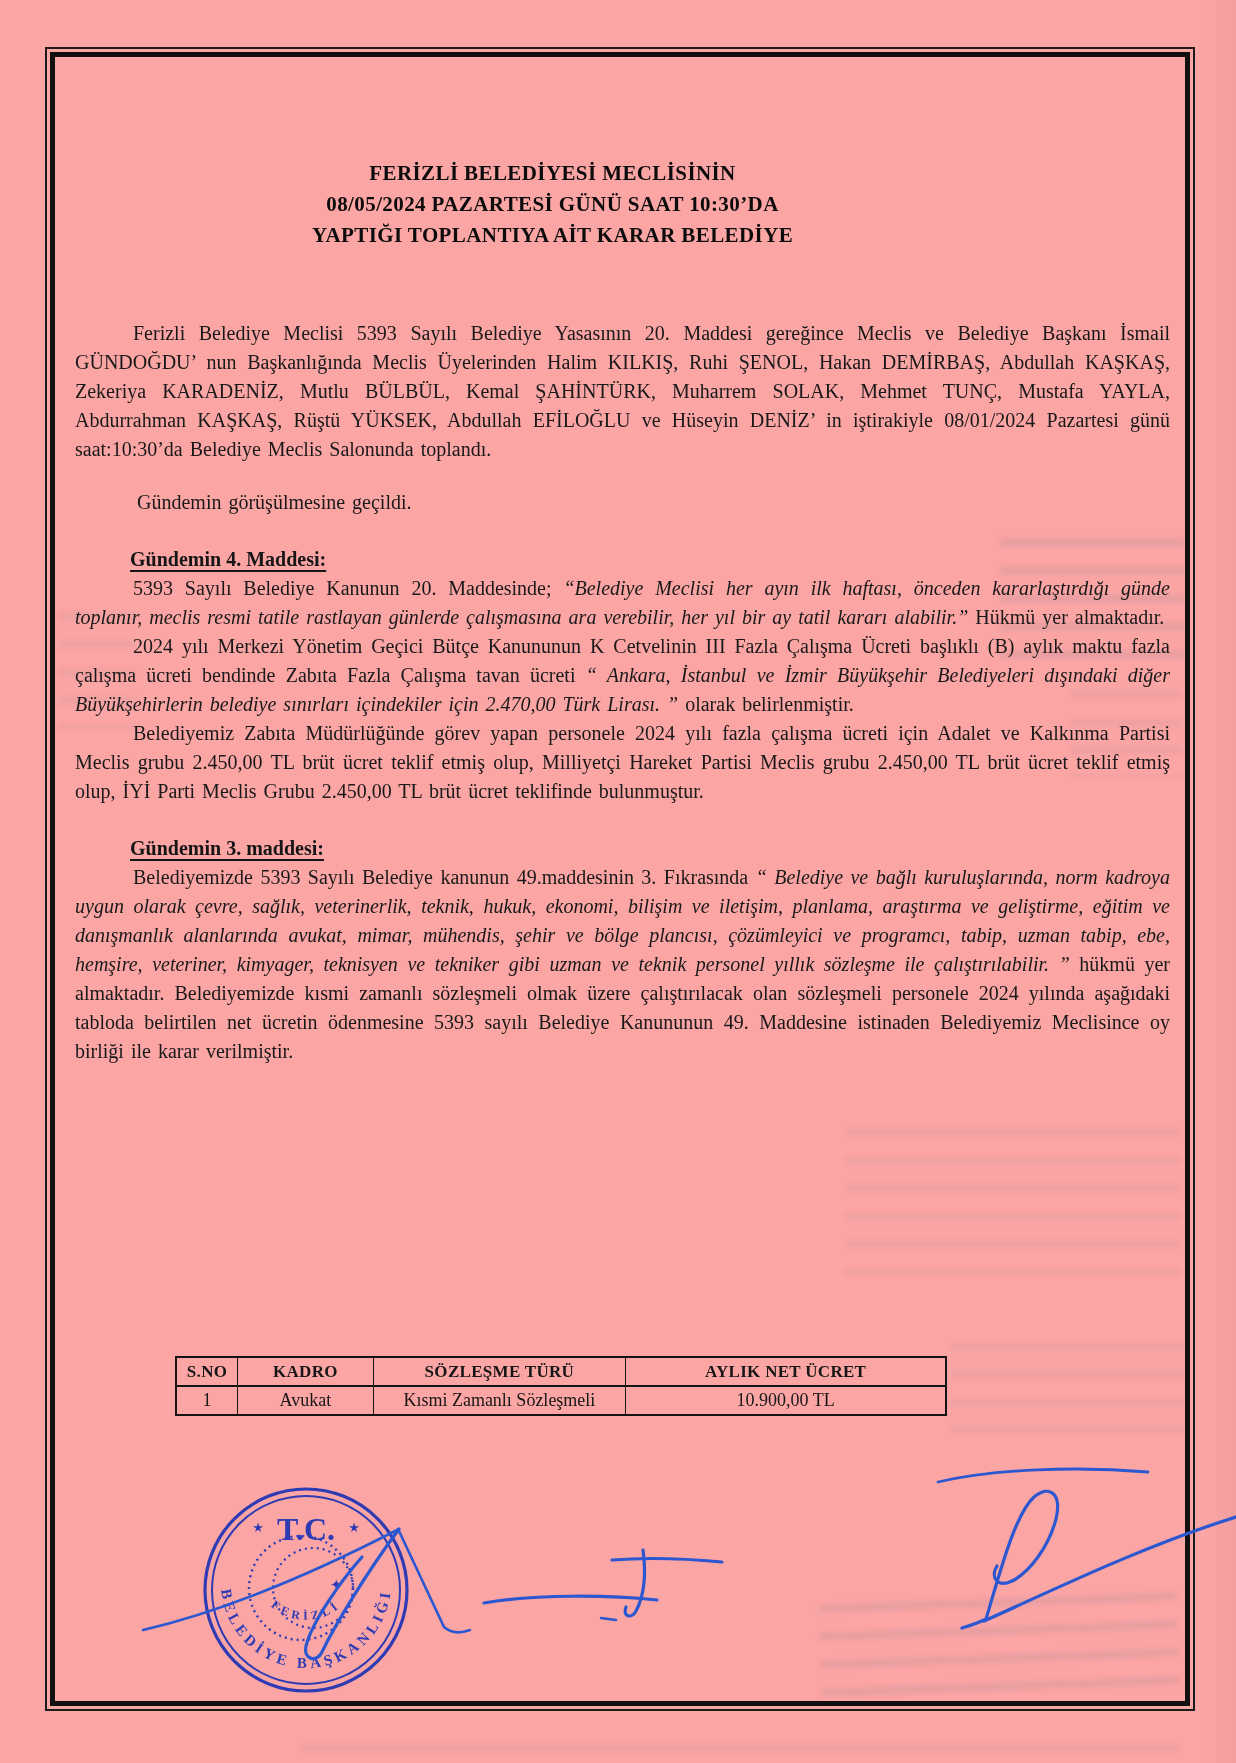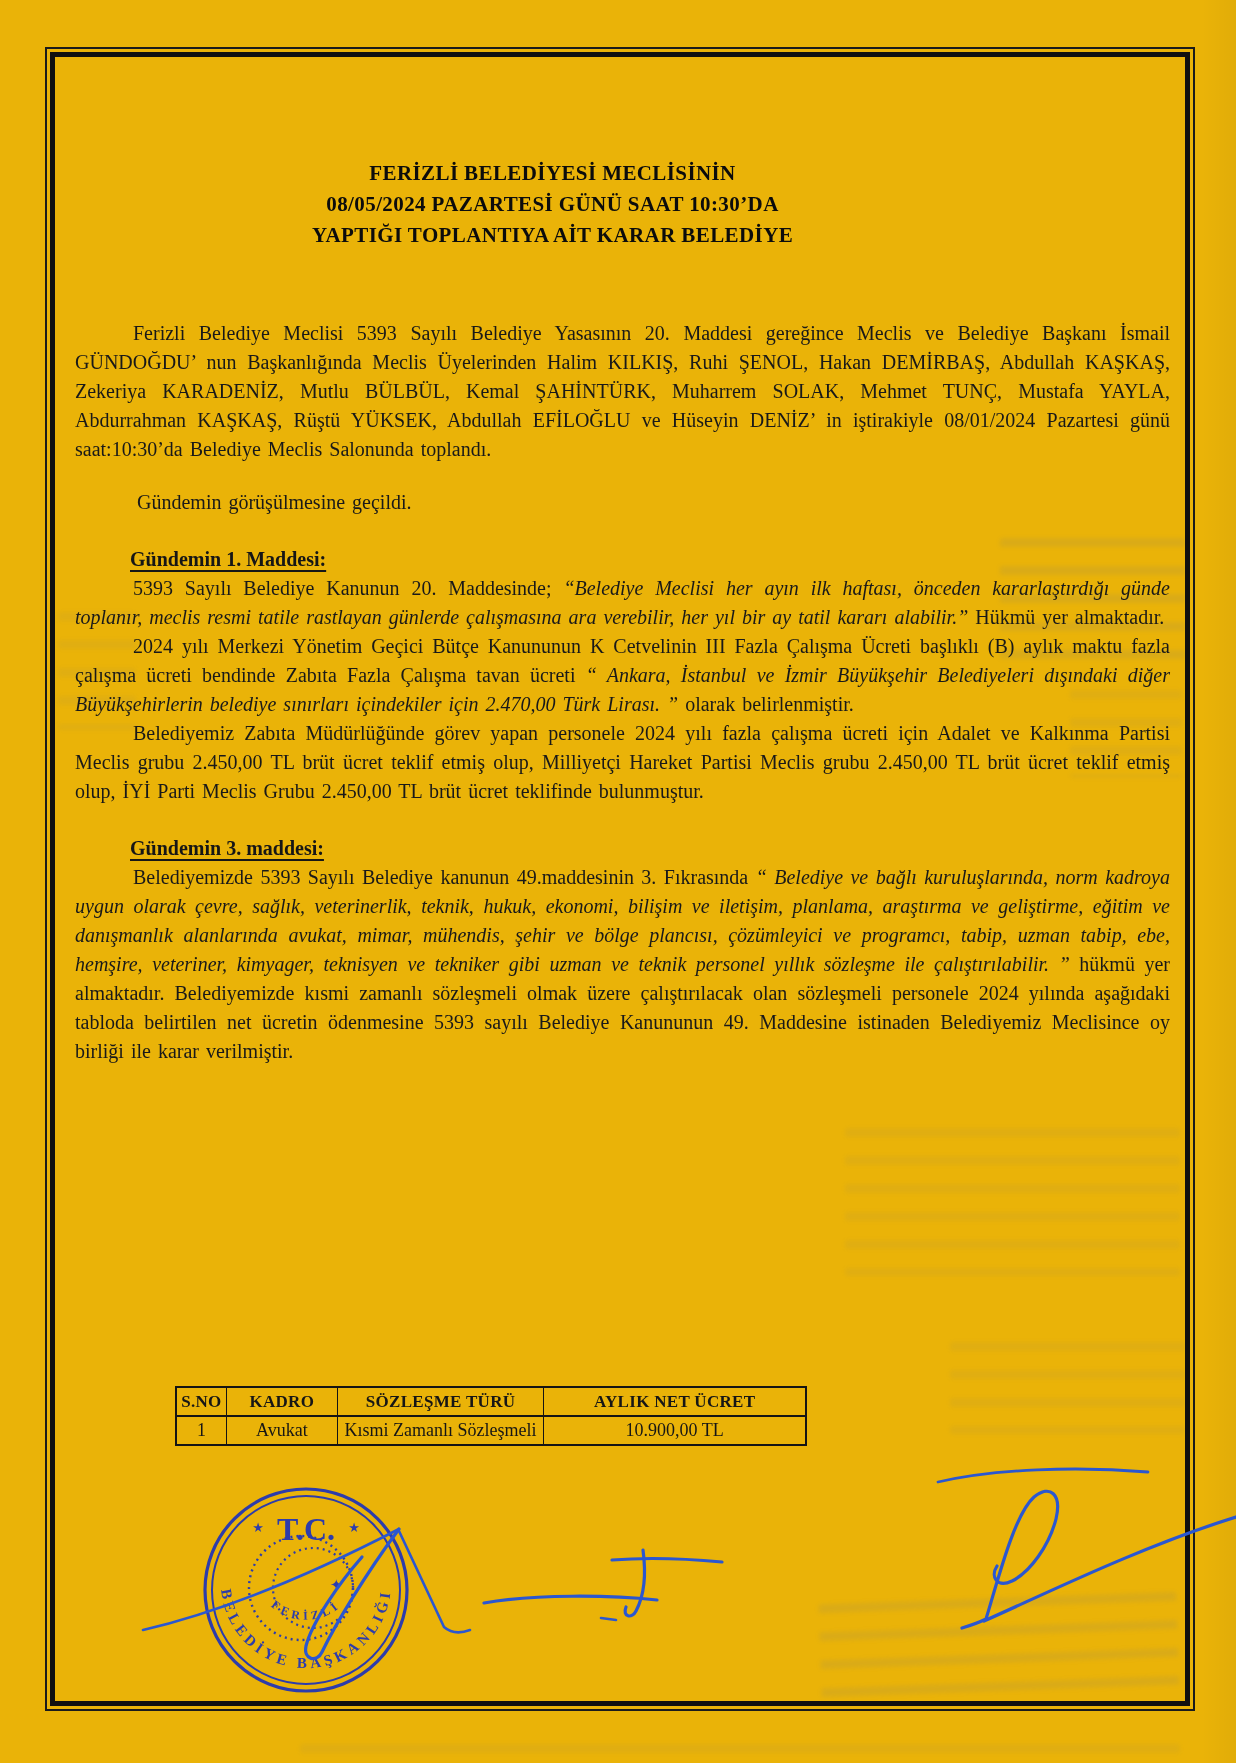--- a/index.html
+++ b/index.html
@@ -1,35 +1,35 @@
 <!DOCTYPE html>
 <html><head>
 <meta charset="utf-8">
 <style>
   html,body{margin:0;padding:0;background:#ffffff;}
-  #scan{position:relative;width:1236px;height:1763px;background:#eab308;overflow:hidden;
+  #scan{position:relative;width:1236px;height:1763px;background:#fca5a5;overflow:hidden;
         font-family:"Liberation Serif","DejaVu Serif",serif;color:#161616;}
   
   .frame{position:absolute;left:50px;top:52px;width:1130px;height:1644px;
          border:5px solid #101010;outline:2px solid #1b1b1b;outline-offset:3px;z-index:3;}
   
   .edge-shade{position:absolute;right:0;top:0;width:34px;height:100%;
               background:linear-gradient(90deg,rgba(0,0,0,0) ,rgba(0,0,0,.04));z-index:0;}
   .content{position:absolute;left:75px;top:158px;width:1095px;z-index:2;}
   .title{width:955px;text-align:center;font-weight:bold;font-size:21px;line-height:31px;
          letter-spacing:.4px;color:#0c0c0c;}
   .para{margin:0;font-size:20px;line-height:29px;text-align:justify;text-indent:58px;
         word-spacing:2px;color:#191919;}
   .para.lead{margin-top:68px;}
   .para.intro{margin-top:24px;text-align:left;text-indent:62px;}
   .para .em{font-style:italic;}
   .heading{margin:28px 0 0 0;font-size:20px;line-height:29px;font-weight:bold;text-indent:55px;}
   .heading .heading-text{text-decoration:underline;text-decoration-thickness:2px;text-underline-offset:4px;}
   
-  .decision-table{position:absolute;left:175px;top:1386px;width:632px;border-collapse:collapse;
+  .decision-table{position:absolute;left:175px;top:1356px;width:772px;border-collapse:collapse;
                   z-index:2;font-family:"Liberation Serif","DejaVu Serif",serif;}
   .decision-table th,.decision-table td{border:1px solid #141414;text-align:center;padding:1px 4px;}
   .decision-table th{font-size:17px;font-weight:bold;letter-spacing:.3px;height:25px;}
   .decision-table td{font-size:18px;height:25px;}
   .decision-table{border:2px solid #141414;}
   .decision-table thead tr{border-bottom:2px solid #141414;}
   .col-sno{width:8%;} .col-kadro{width:17.6%;} .col-tur{width:32.8%;} .col-ucret{width:41.6%;}
   
   .stamp{position:absolute;left:200px;top:1484px;width:212px;height:212px;z-index:4;opacity:.95;}
   .sig-layer{position:absolute;left:0;top:0;width:1236px;height:1763px;z-index:5;pointer-events:none;}
@@ -56,21 +56,21 @@
 
   <div class="content">
     <div class="title">
       <div>FERİZLİ BELEDİYESİ MECLİSİNİN</div>
       <div>08/05/2024 PAZARTESİ GÜNÜ SAAT 10:30’DA</div>
       <div>YAPTIĞI TOPLANTIYA AİT KARAR BELEDİYE</div>
     </div>
     <div>
         <p class="para lead"><span>Ferizli Belediye Meclisi 5393 Sayılı Belediye Yasasının 20. Maddesi gereğince Meclis ve Belediye Başkanı İsmail GÜNDOĞDU’ nun Başkanlığında Meclis Üyelerinden Halim KILKIŞ, Ruhi ŞENOL, Hakan DEMİRBAŞ, Abdullah KAŞKAŞ, Zekeriya KARADENİZ, Mutlu BÜLBÜL, Kemal ŞAHİNTÜRK, Muharrem SOLAK, Mehmet TUNÇ, Mustafa YAYLA, Abdurrahman KAŞKAŞ, Rüştü YÜKSEK, Abdullah EFİLOĞLU ve Hüseyin DENİZ’ in iştirakiyle 08/01/2024 Pazartesi günü saat:10:30’da Belediye Meclis Salonunda toplandı.</span></p>
         <p class="para intro"><span>Gündemin görüşülmesine geçildi.</span></p>
-        <p class="heading"><span class="heading-text">Gündemin 1. Maddesi:</span></p>
+        <p class="heading"><span class="heading-text">Gündemin 4. Maddesi:</span></p>
         <p class="para"><span>5393 Sayılı Belediye Kanunun 20. Maddesinde;  </span><span class="em">“Belediye Meclisi her ayın ilk haftası, önceden kararlaştırdığı günde toplanır, meclis resmi tatile rastlayan günlerde çalışmasına ara verebilir, her yıl bir ay tatil kararı alabilir.”</span><span> Hükmü yer almaktadır.</span></p>
         <p class="para"><span>2024 yılı Merkezi Yönetim Geçici Bütçe Kanununun K Cetvelinin III Fazla Çalışma Ücreti başlıklı (B) aylık maktu fazla çalışma ücreti bendinde Zabıta Fazla Çalışma tavan ücreti </span><span class="em">“ Ankara, İstanbul ve İzmir Büyükşehir Belediyeleri dışındaki diğer Büyükşehirlerin belediye sınırları içindekiler için 2.470,00 Türk Lirası. ”</span><span> olarak belirlenmiştir.</span></p>
         <p class="para"><span>Belediyemiz Zabıta Müdürlüğünde görev yapan personele 2024 yılı fazla çalışma ücreti için Adalet ve Kalkınma Partisi Meclis grubu 2.450,00 TL brüt ücret teklif etmiş olup, Milliyetçi Hareket Partisi Meclis grubu 2.450,00 TL brüt ücret teklif etmiş olup, İYİ Parti Meclis Grubu 2.450,00 TL brüt ücret teklifinde bulunmuştur.</span></p>
         <p class="heading"><span class="heading-text">Gündemin 3. maddesi:</span></p>
         <p class="para"><span>Belediyemizde 5393 Sayılı Belediye kanunun 49.maddesinin 3. Fıkrasında </span><span class="em">“ Belediye ve bağlı kuruluşlarında, norm kadroya uygun olarak çevre, sağlık, veterinerlik, teknik, hukuk, ekonomi, bilişim ve iletişim, planlama, araştırma ve geliştirme, eğitim ve danışmanlık alanlarında avukat, mimar, mühendis, şehir ve bölge plancısı, çözümleyici ve programcı, tabip, uzman tabip, ebe, hemşire, veteriner, kimyager, teknisyen ve tekniker gibi uzman ve teknik personel yıllık sözleşme ile çalıştırılabilir. ”</span><span> hükmü yer almaktadır. Belediyemizde kısmi zamanlı sözleşmeli olmak üzere çalıştırılacak olan sözleşmeli personele 2024 yılında aşağıdaki tabloda belirtilen net ücretin ödenmesine 5393 sayılı Belediye Kanununun 49. Maddesine istinaden Belediyemiz Meclisince oy birliği ile karar verilmiştir.</span></p>
       </div>
   </div>
 
   <table class="decision-table">
     <colgroup>

